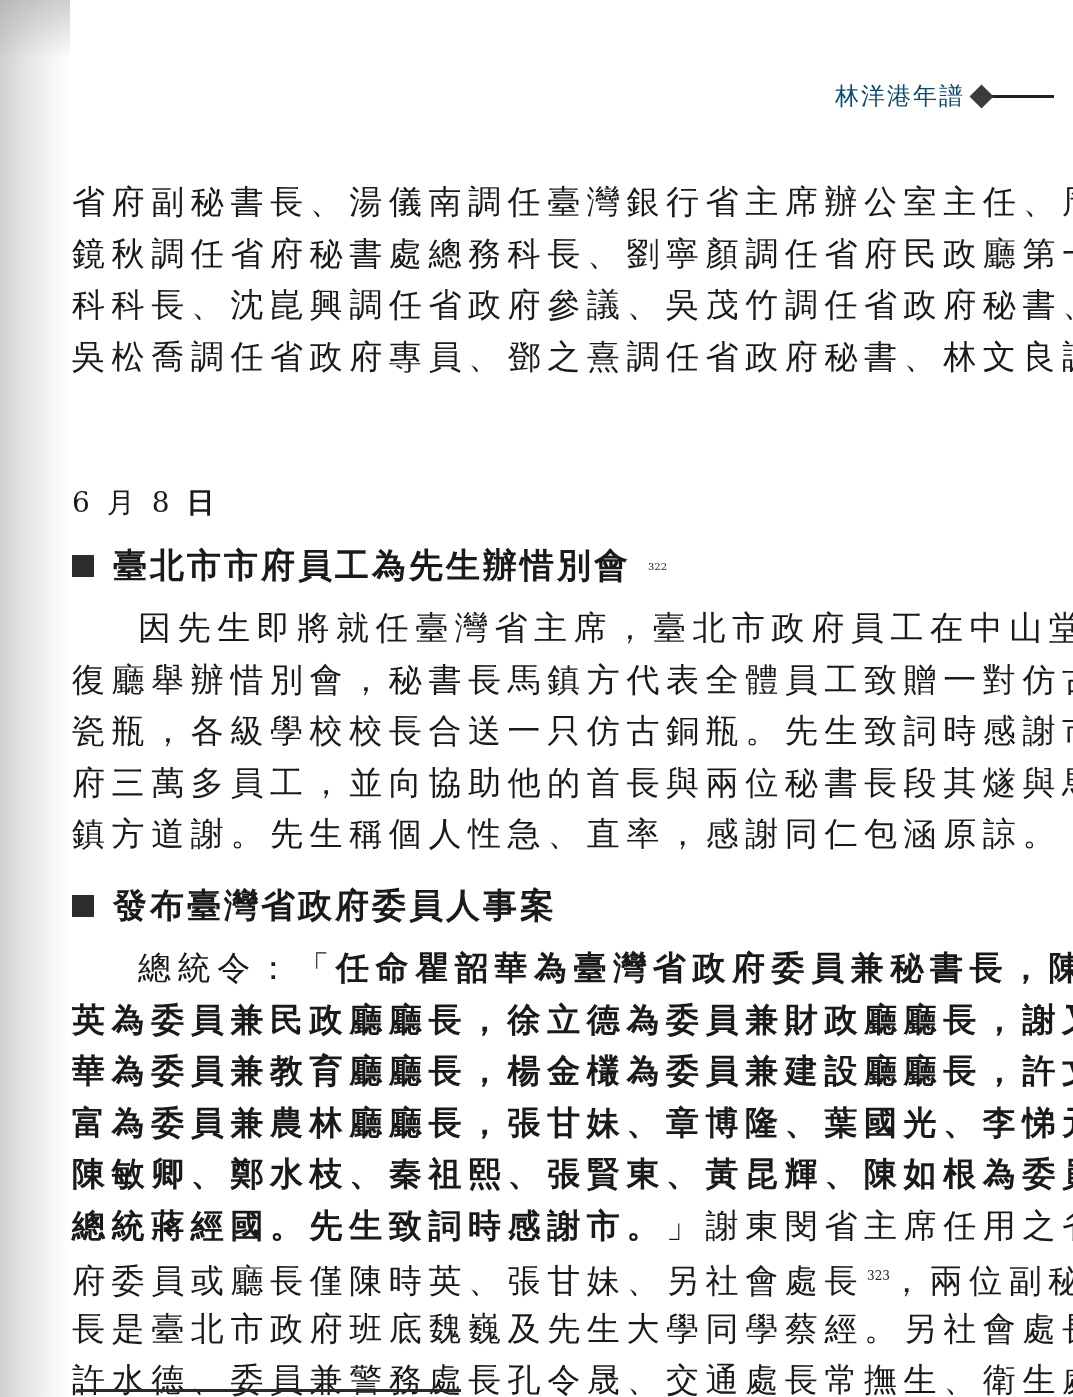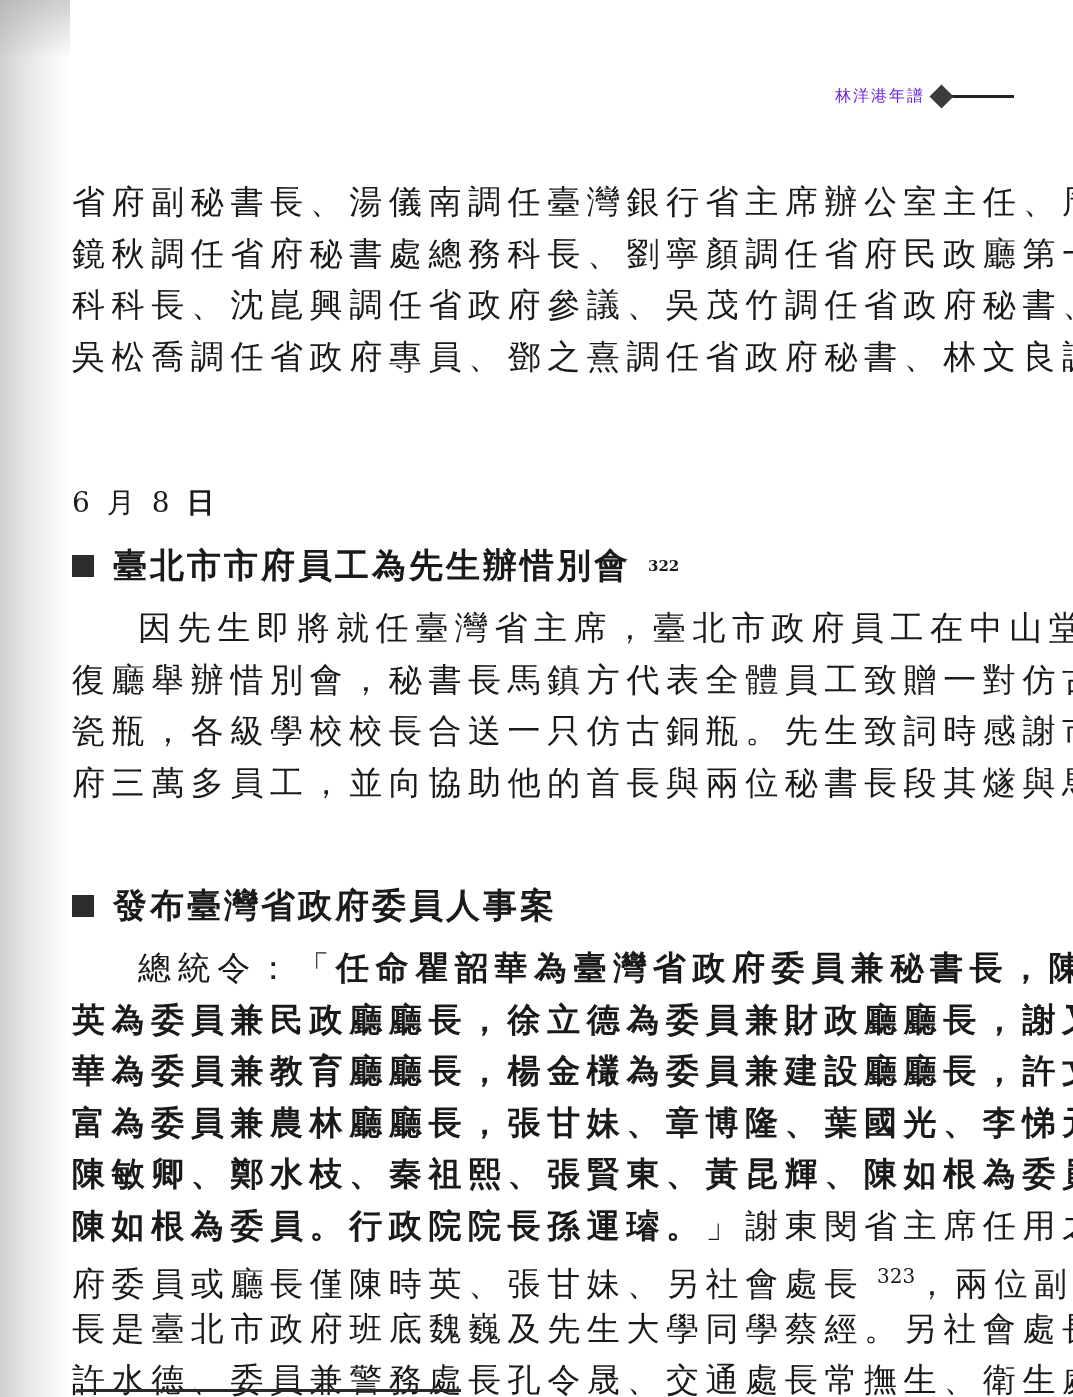--- a/index.html
+++ b/index.html
@@ -31,23 +31,23 @@
     }
     .running-header {
       position: absolute;
       top: 80px;
       left: 835px;
       height: 32px;
       display: flex;
       align-items: center;
     }
     .running-title {
-      font-size: 16px;
+      font-size: 24px;
       letter-spacing: 2px;
-      color: #6d28d9;
+      color: #0c4a6e;
     }
     .diamond {
       width: 17px;
       height: 17px;
       background: #3b3b3b;
       transform: rotate(45deg);
       margin-left: 8px;
       flex: 0 0 auto;
     }
     .header-rule {
@@ -91,37 +91,37 @@
       gap: 11px;
     }
     .square-bullet {
       width: 22px;
       height: 22px;
       background: #2c2c2c;
       margin-right: 8px;
       flex: 0 0 auto;
     }
     .note-ref {
-      font-size: 15px;
-      font-weight: bold;
+      font-size: 10px;
+      font-weight: normal;
       vertical-align: super;
       letter-spacing: 0;
       margin-left: 6px;
     }
     .para {
       position: absolute;
       left: 72px;
       width: 896px;
     }
     .emph { font-weight: bold; }
     .sup {
-      font-size: 20px;
+      font-size: 12px;
       vertical-align: super;
       letter-spacing: 0;
-      margin-left: 13px;
+      margin-left: 3px;
     }
     .footnote-rule {
       position: absolute;
       left: 76px;
       top: 1389px;
       width: 385px;
       height: 3px;
       background: #2a2a2a;
     }
   </style>
@@ -155,37 +155,38 @@
   <span class="square-bullet"></span>
   <span>臺北市市府員工為先生辦惜別會</span>
   <span class="note-ref">322</span>
 </div>
 
 <div class="para" style="top:602px;">
   <div class="line indent">因先生即將就任臺灣省主席，臺北市政府員工在中山堂光</div>
   <div class="line">復廳舉辦惜別會，秘書長馬鎮方代表全體員工致贈一對仿古</div>
   <div class="line">瓷瓶，各級學校校長合送一只仿古銅瓶。先生致詞時感謝市</div>
   <div class="line">府三萬多員工，並向協助他的首長與兩位秘書長段其燧與馬</div>
+  <div class="line">鎮方道謝。先生稱個人性急、直率，感謝同仁包涵原諒。</div>
 </div>
 
 <div class="section-heading" style="top:883px;">
   <span class="square-bullet"></span>
   <span>發布臺灣省政府委員人事案</span>
 </div>
 
 <div class="para" style="top:942px;">
   <div class="line indent">
     <span>總統令：「</span><span class="emph">任命瞿韶華為臺灣省政府委員兼秘書長，陳時</span>
   </div>
   <div class="line emph">英為委員兼民政廳廳長，徐立德為委員兼財政廳廳長，謝又</div>
   <div class="line emph">華為委員兼教育廳廳長，楊金欉為委員兼建設廳廳長，許文</div>
   <div class="line emph">富為委員兼農林廳廳長，張甘妹、章博隆、葉國光、李悌元、</div>
   <div class="line emph">陳敏卿、鄭水枝、秦祖熙、張賢東、黃昆輝、陳如根為委員。</div>
   <div class="line">
-    <span class="emph">陳如根為委員。行政院院長孫運璿。</span><span>」謝東閔省主席任用之省</span>
+    <span class="emph">總統蔣經國。先生致詞時感謝市。</span><span>」謝東閔省主席任用之省</span>
   </div>
   <div class="line">
     <span>府委員或廳長僅陳時英、張甘妹、另社會處長</span><span class="sup">323</span><span>，兩位副秘書</span>
   </div>
   <div class="line">長是臺北市政府班底魏巍及先生大學同學蔡經。另社會處長</div>
   <div class="line">許水德、委員兼警務處長孔令晟、交通處長常撫生、衛生處</div>
 </div>
 
 <div class="footnote-rule"></div>
 

